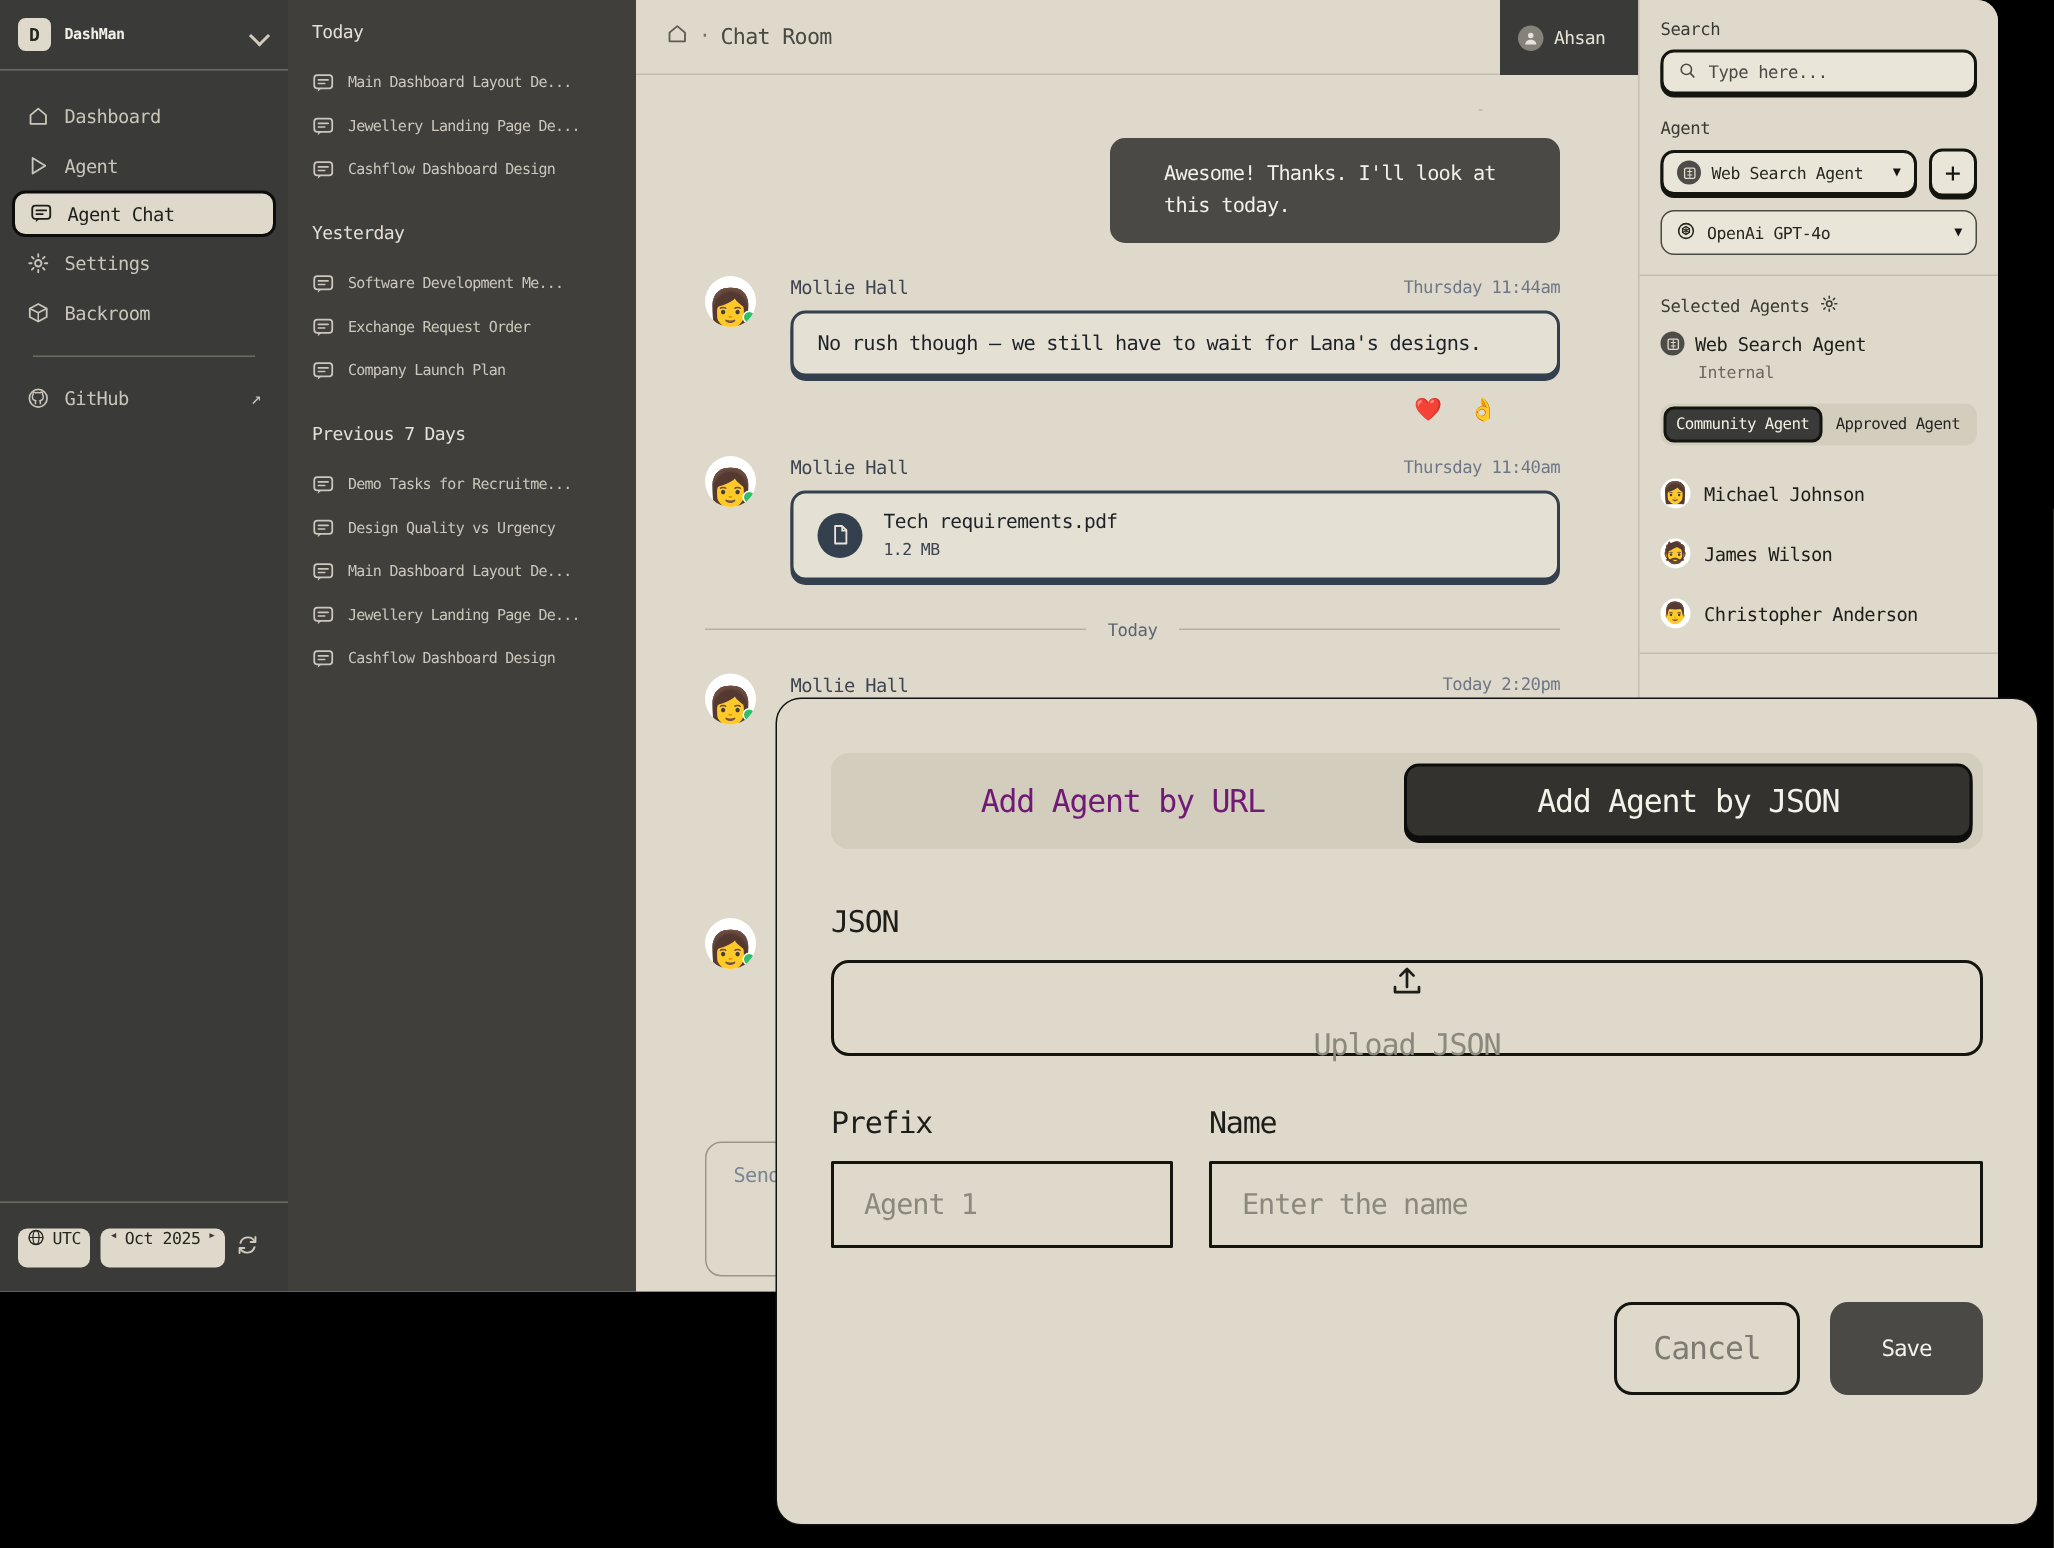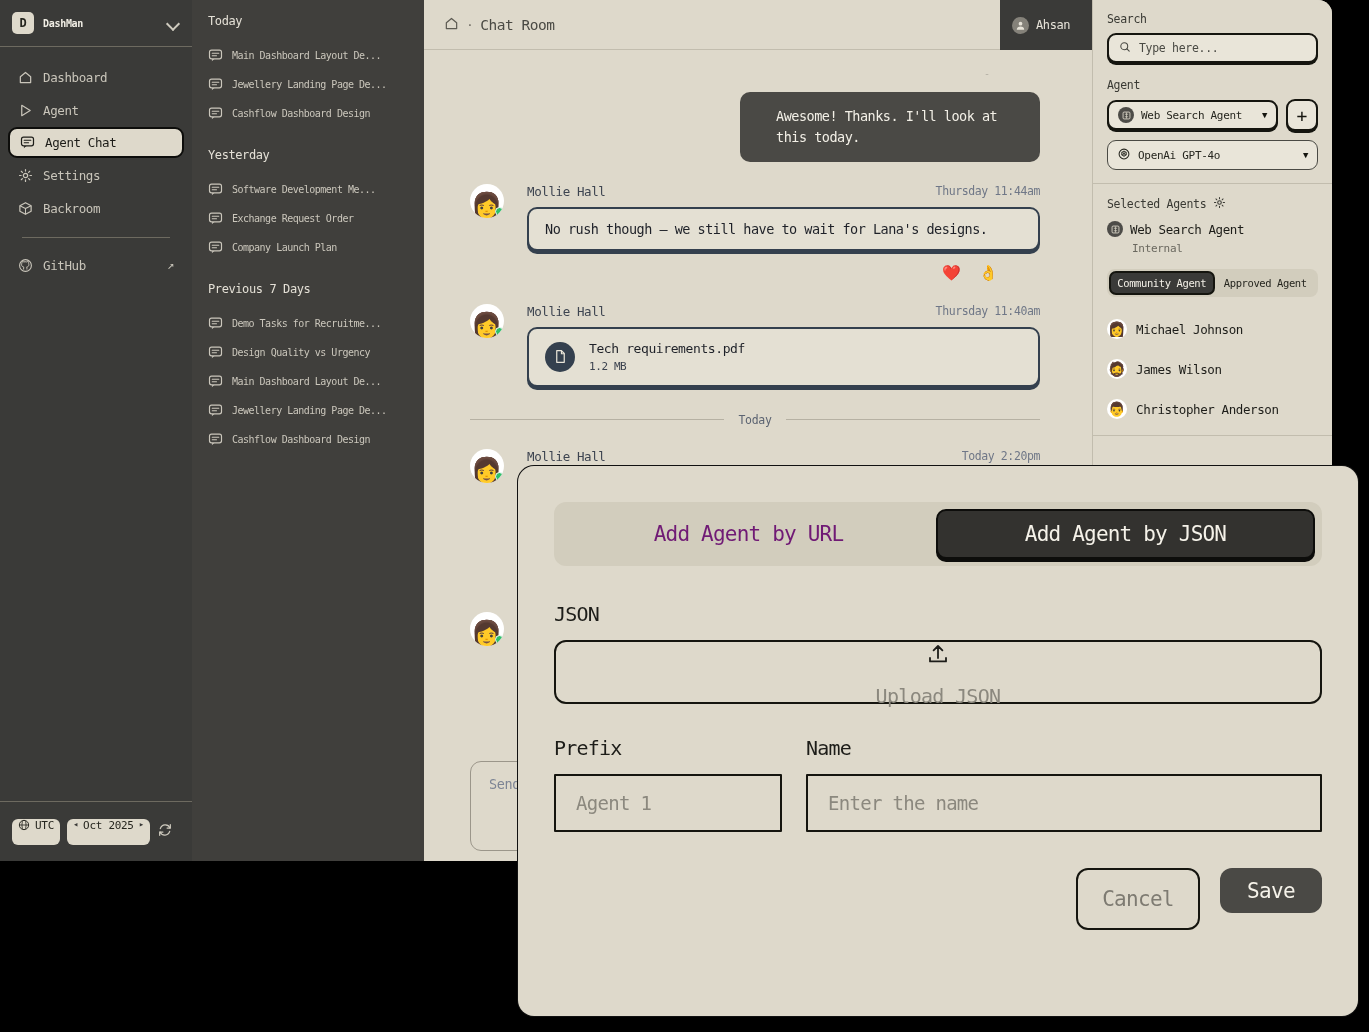--- a/index.html
+++ b/index.html
@@ -521,25 +521,25 @@
     width: 124px; height: 62px;
     border: 2px solid #15150f;
     border-radius: 12px;
     display:flex; align-items:center; justify-content:center;
     font-size: 21px; color:#7e7b72;
     font-family: "DejaVu Sans Mono", monospace;
     cursor: pointer;
     letter-spacing: -0.7px;
   }
   .btn-save {
-    width: 102px; height: 45px;
+    width: 102px; height: 62px;
     background: #4a4945;
     border-radius: 12px;
     display:flex; align-items:center; justify-content:center;
-    font-size: 21px; color:#f5f2e9;
+    font-size: 15px; color:#f5f2e9;
     font-family: "DejaVu Sans Mono", monospace;
     cursor: pointer;
     letter-spacing: -0.7px;
   }
   .hide-overflow { overflow: hidden; }
 </style>
 </head>
 <body>
 
 <div id="root">

